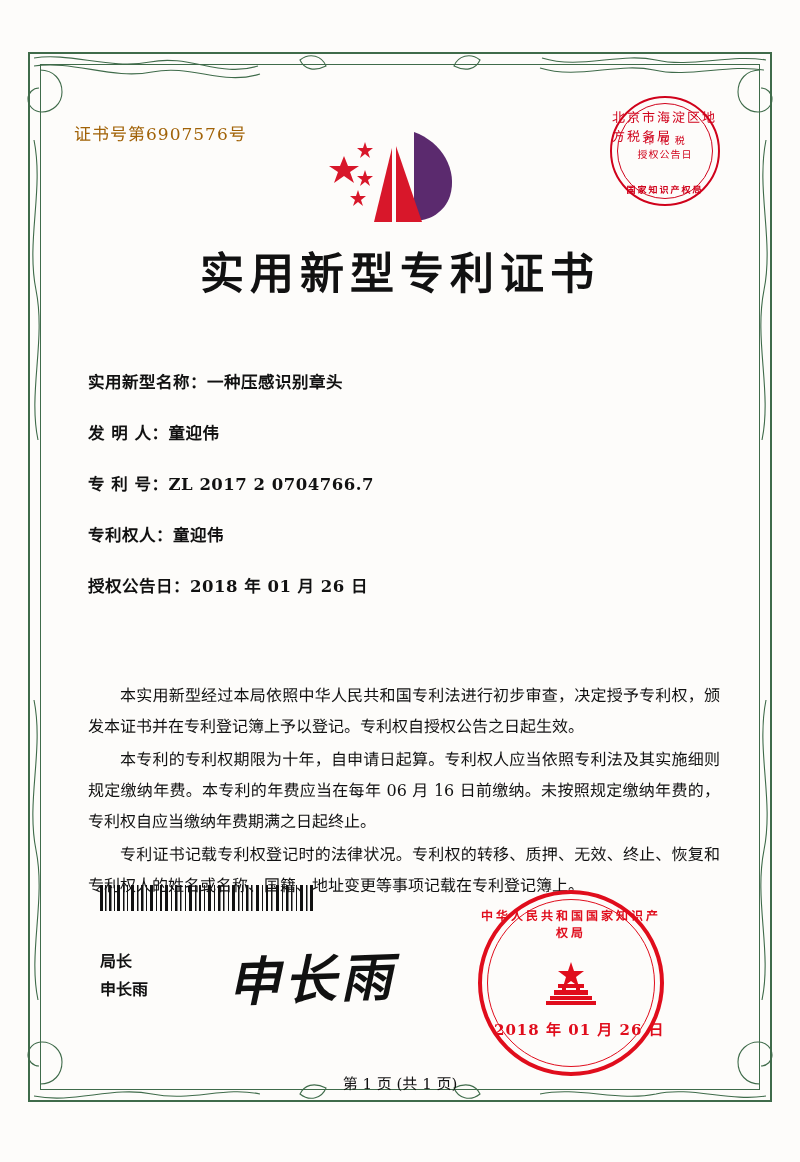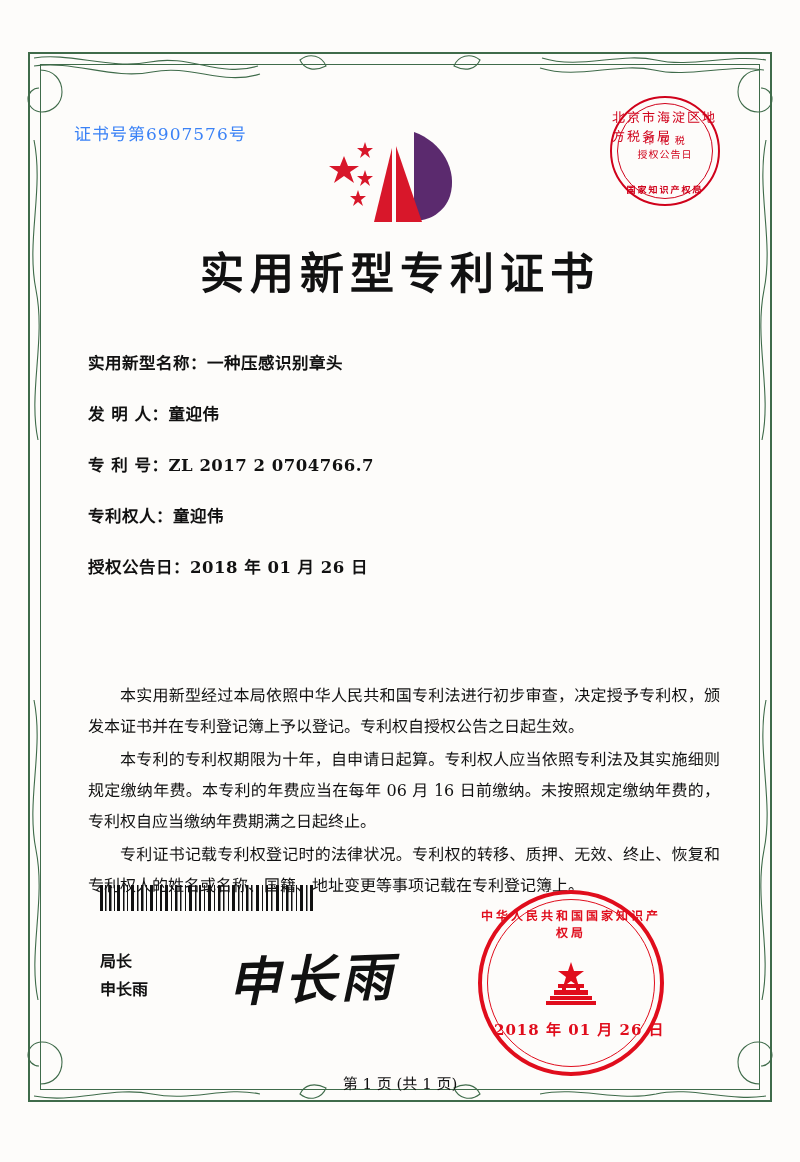--- a/index.html
+++ b/index.html
@@ -42,21 +42,21 @@
     inset: 0;
     pointer-events: none;
   }
 
   
   .cert-no {
     position: absolute;
     left: 74px;
     top: 120px;
     font-size: 17px;
-    color: #3b82f6;
+    color: #a16207;
     letter-spacing: 1px;
     font-family: "DejaVu Serif", "Liberation Serif", serif;
   }
   .logo {
     position: absolute;
     left: 322px;
     top: 126px;
     width: 156px;
     height: 100px;
   }
@@ -129,20 +129,21 @@
     top: 350px;
     width: 640px;
   }
   .field-row {
     display: flex;
     align-items: baseline;
     margin-bottom: 27px;
     font-size: 16.5px;
     color: #111;
     font-family: "DejaVu Serif", "Liberation Serif", serif;
+    margin-top: 19px;
   }
   .field-label {
     font-weight: bold;
     white-space: pre;
     letter-spacing: 0.5px;
   }
   .field-value {
     font-weight: bold;
     letter-spacing: 0.5px;
   }

